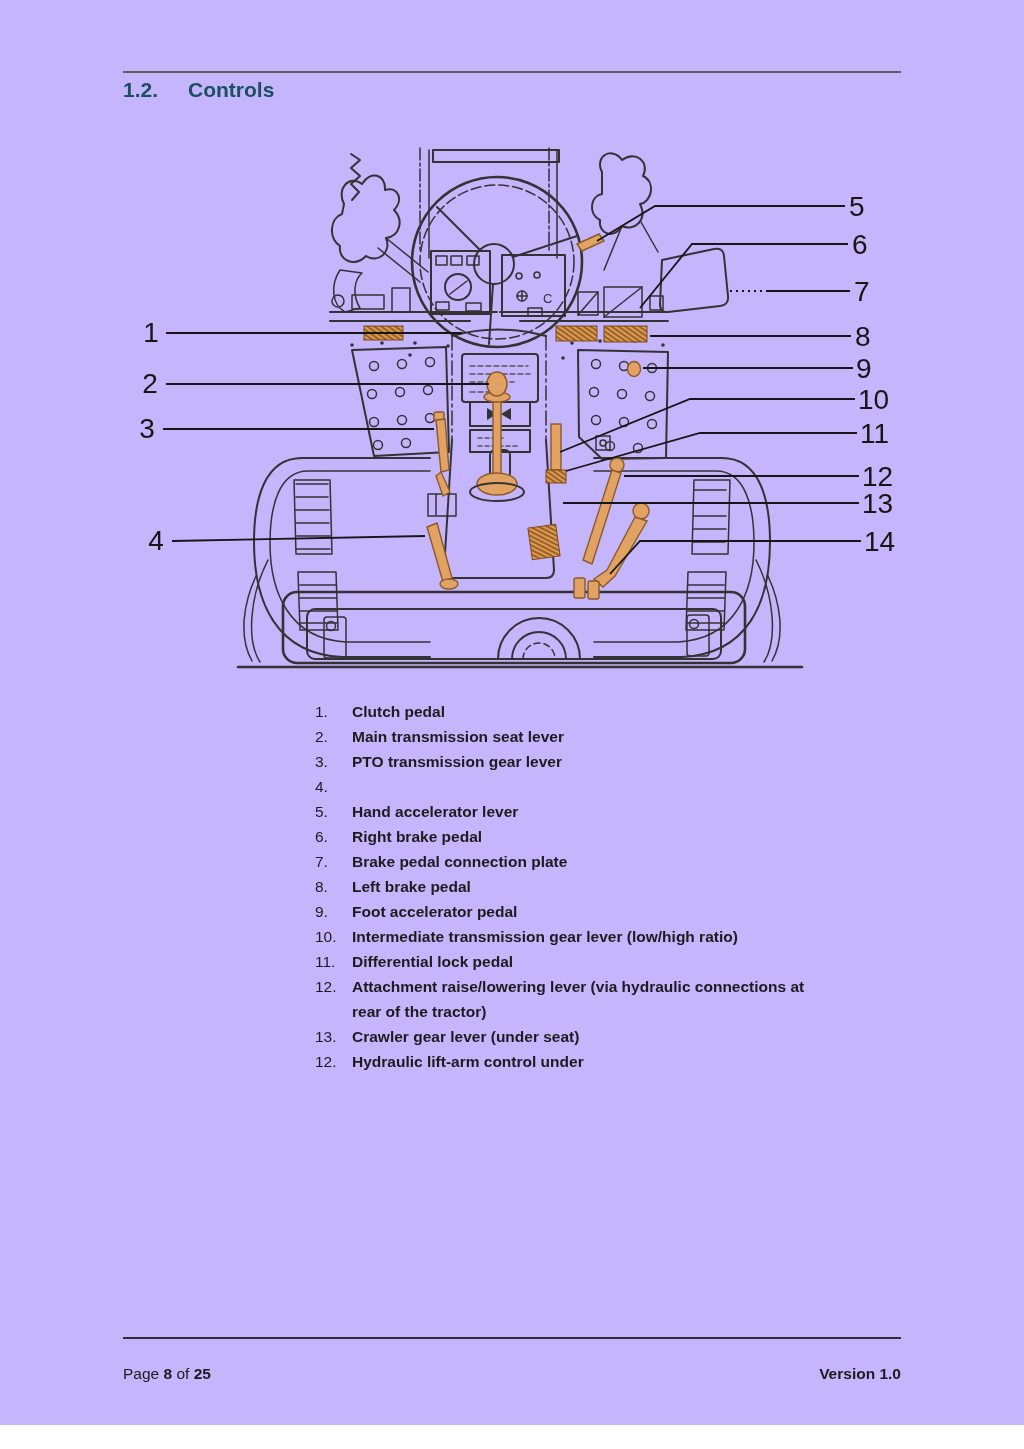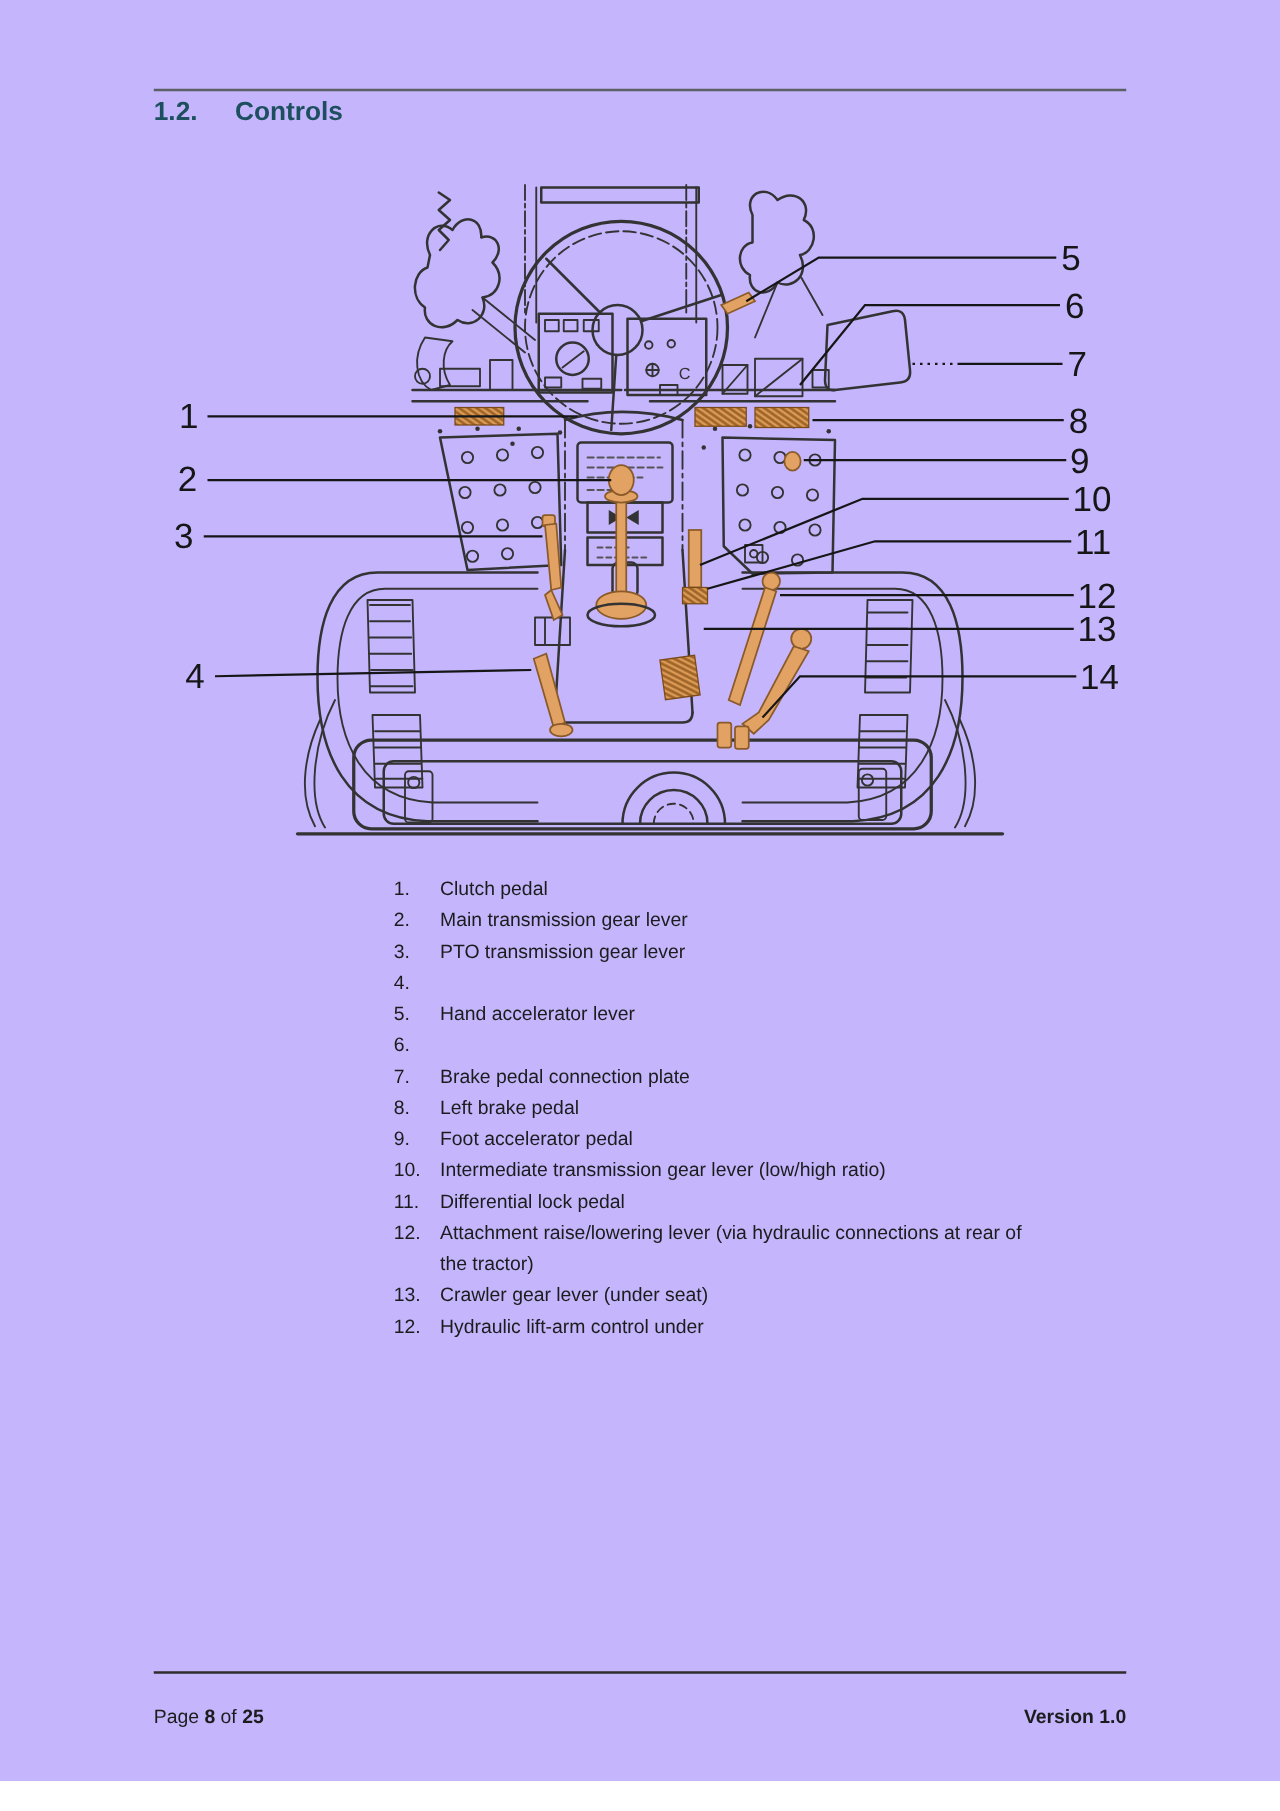--- a/index.html
+++ b/index.html
@@ -7,21 +7,21 @@
         font-family:"Liberation Sans",sans-serif;color:#1c1c1c;}
   .rule{position:absolute;left:123px;width:778px;height:0;}
   .rule-top{top:71px;border-top:2px solid #5a6065;}
   .rule-bottom{top:1337px;border-top:2px solid #2e2e2e;}
   .heading{position:absolute;left:123px;top:78px;font-size:21px;font-weight:bold;color:#1d4f5f;}
   .heading .hnum{display:inline-block;width:65px;}
   .figure-wrap{position:absolute;left:0;top:140px;width:1024px;height:540px;}
   .legend{position:absolute;left:315px;top:699px;width:560px;font-size:15.5px;line-height:25px;}
   .legend-row{display:flex;}
   .legend-num{flex:0 0 37px;}
-  .legend-text{width:480px;}
+  .legend-text{width:480px;font-weight:bold;}
   .footer{position:absolute;left:123px;top:1345px;width:778px;font-size:15.5px;
           display:flex;justify-content:space-between;margin-top:20px;}
   .b{font-weight:bold;}
   svg text.callout{font-family:"Liberation Sans",sans-serif;font-size:28px;fill:#161616;}
   svg .ink{stroke:#333;fill:none;stroke-width:2;stroke-linecap:round;stroke-linejoin:round;}
   svg .thin{stroke-width:1.5;}
   svg .thick{stroke-width:2.6;}
   svg .lead{stroke:#161616;stroke-width:1.8;fill:none;}
   svg .orange{fill:#e2a263;stroke:#8a5a28;stroke-width:1.4;}
   svg .dots{fill:#333;stroke:none;}
@@ -271,35 +271,36 @@
   </svg>
   </div>
 
   <div class="legend">
     <div class="legend-row">
         <span class="legend-num">1.</span>
         <span class="legend-text">Clutch pedal</span>
       </div>
     <div class="legend-row">
         <span class="legend-num">2.</span>
-        <span class="legend-text">Main transmission gear lever</span>
+        <span class="legend-text">Main transmission seat lever</span>
       </div>
     <div class="legend-row">
         <span class="legend-num">3.</span>
         <span class="legend-text">PTO transmission gear lever</span>
       </div>
     <div class="legend-row">
         <span class="legend-num">4.</span>
       </div>
     <div class="legend-row">
         <span class="legend-num">5.</span>
         <span class="legend-text">Hand accelerator lever</span>
       </div>
     <div class="legend-row">
         <span class="legend-num">6.</span>
+        <span class="legend-text">Right brake pedal</span>
       </div>
     <div class="legend-row">
         <span class="legend-num">7.</span>
         <span class="legend-text">Brake pedal connection plate</span>
       </div>
     <div class="legend-row">
         <span class="legend-num">8.</span>
         <span class="legend-text">Left brake pedal</span>
       </div>
     <div class="legend-row">

